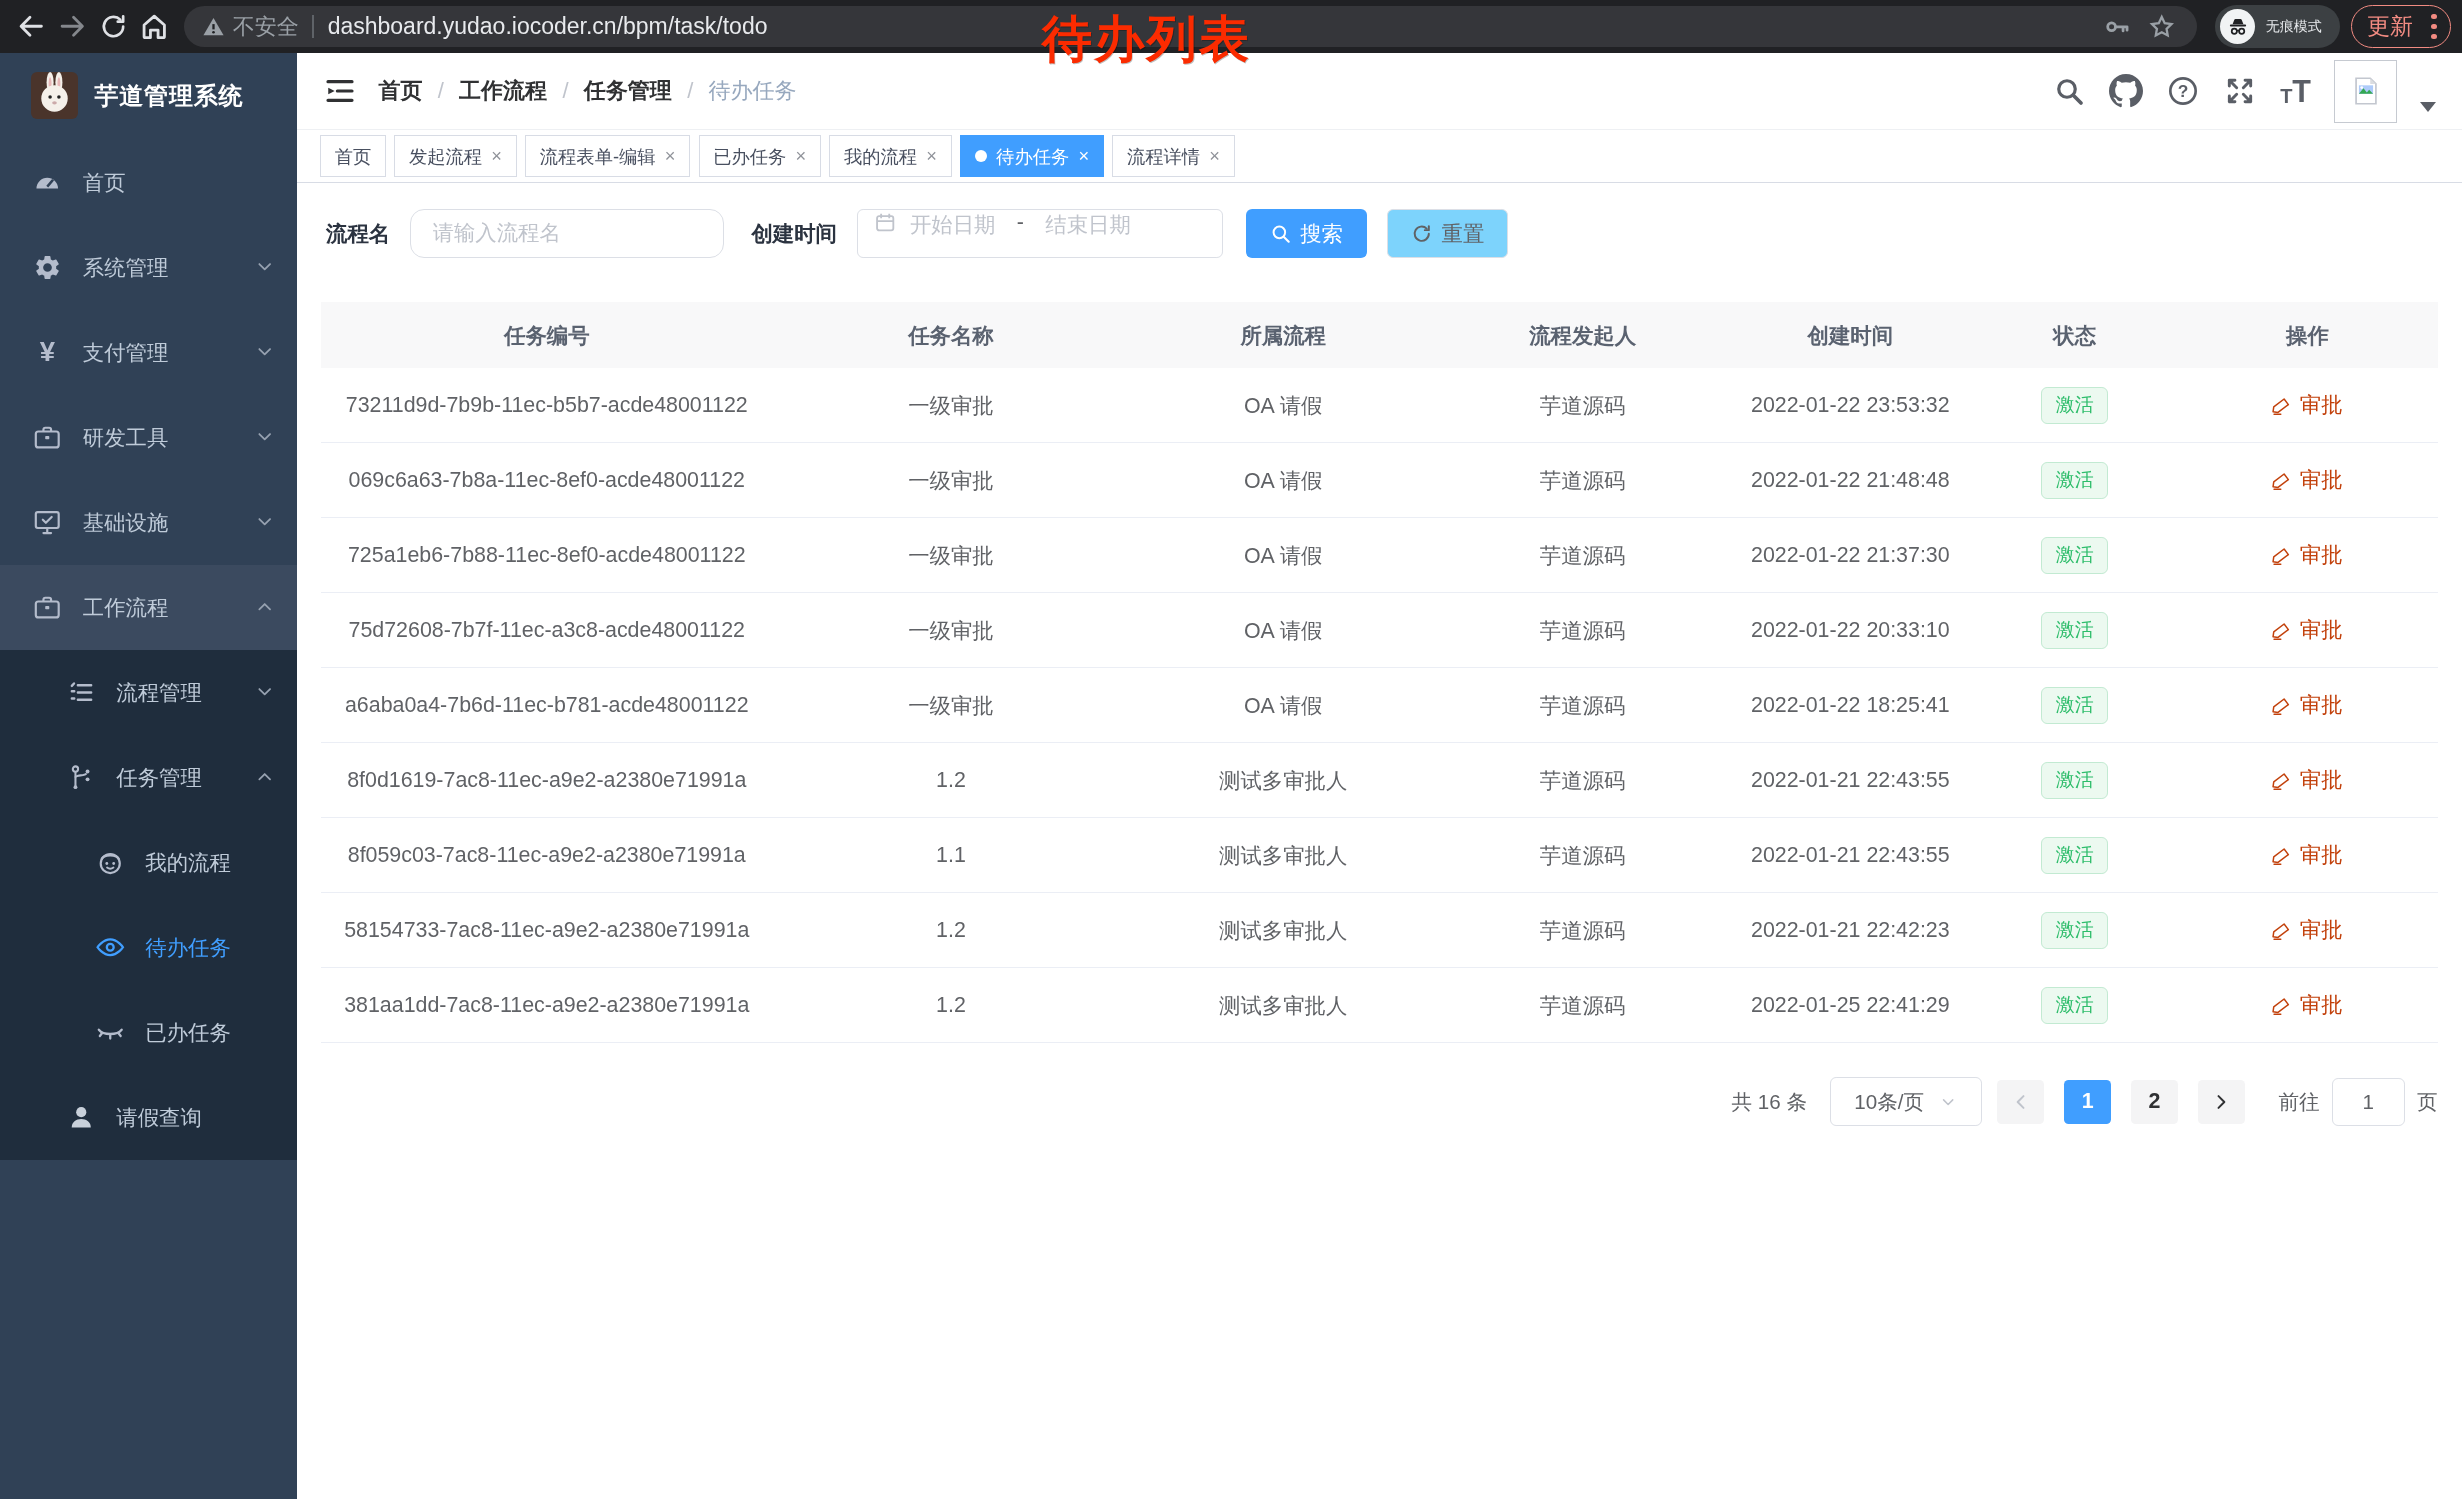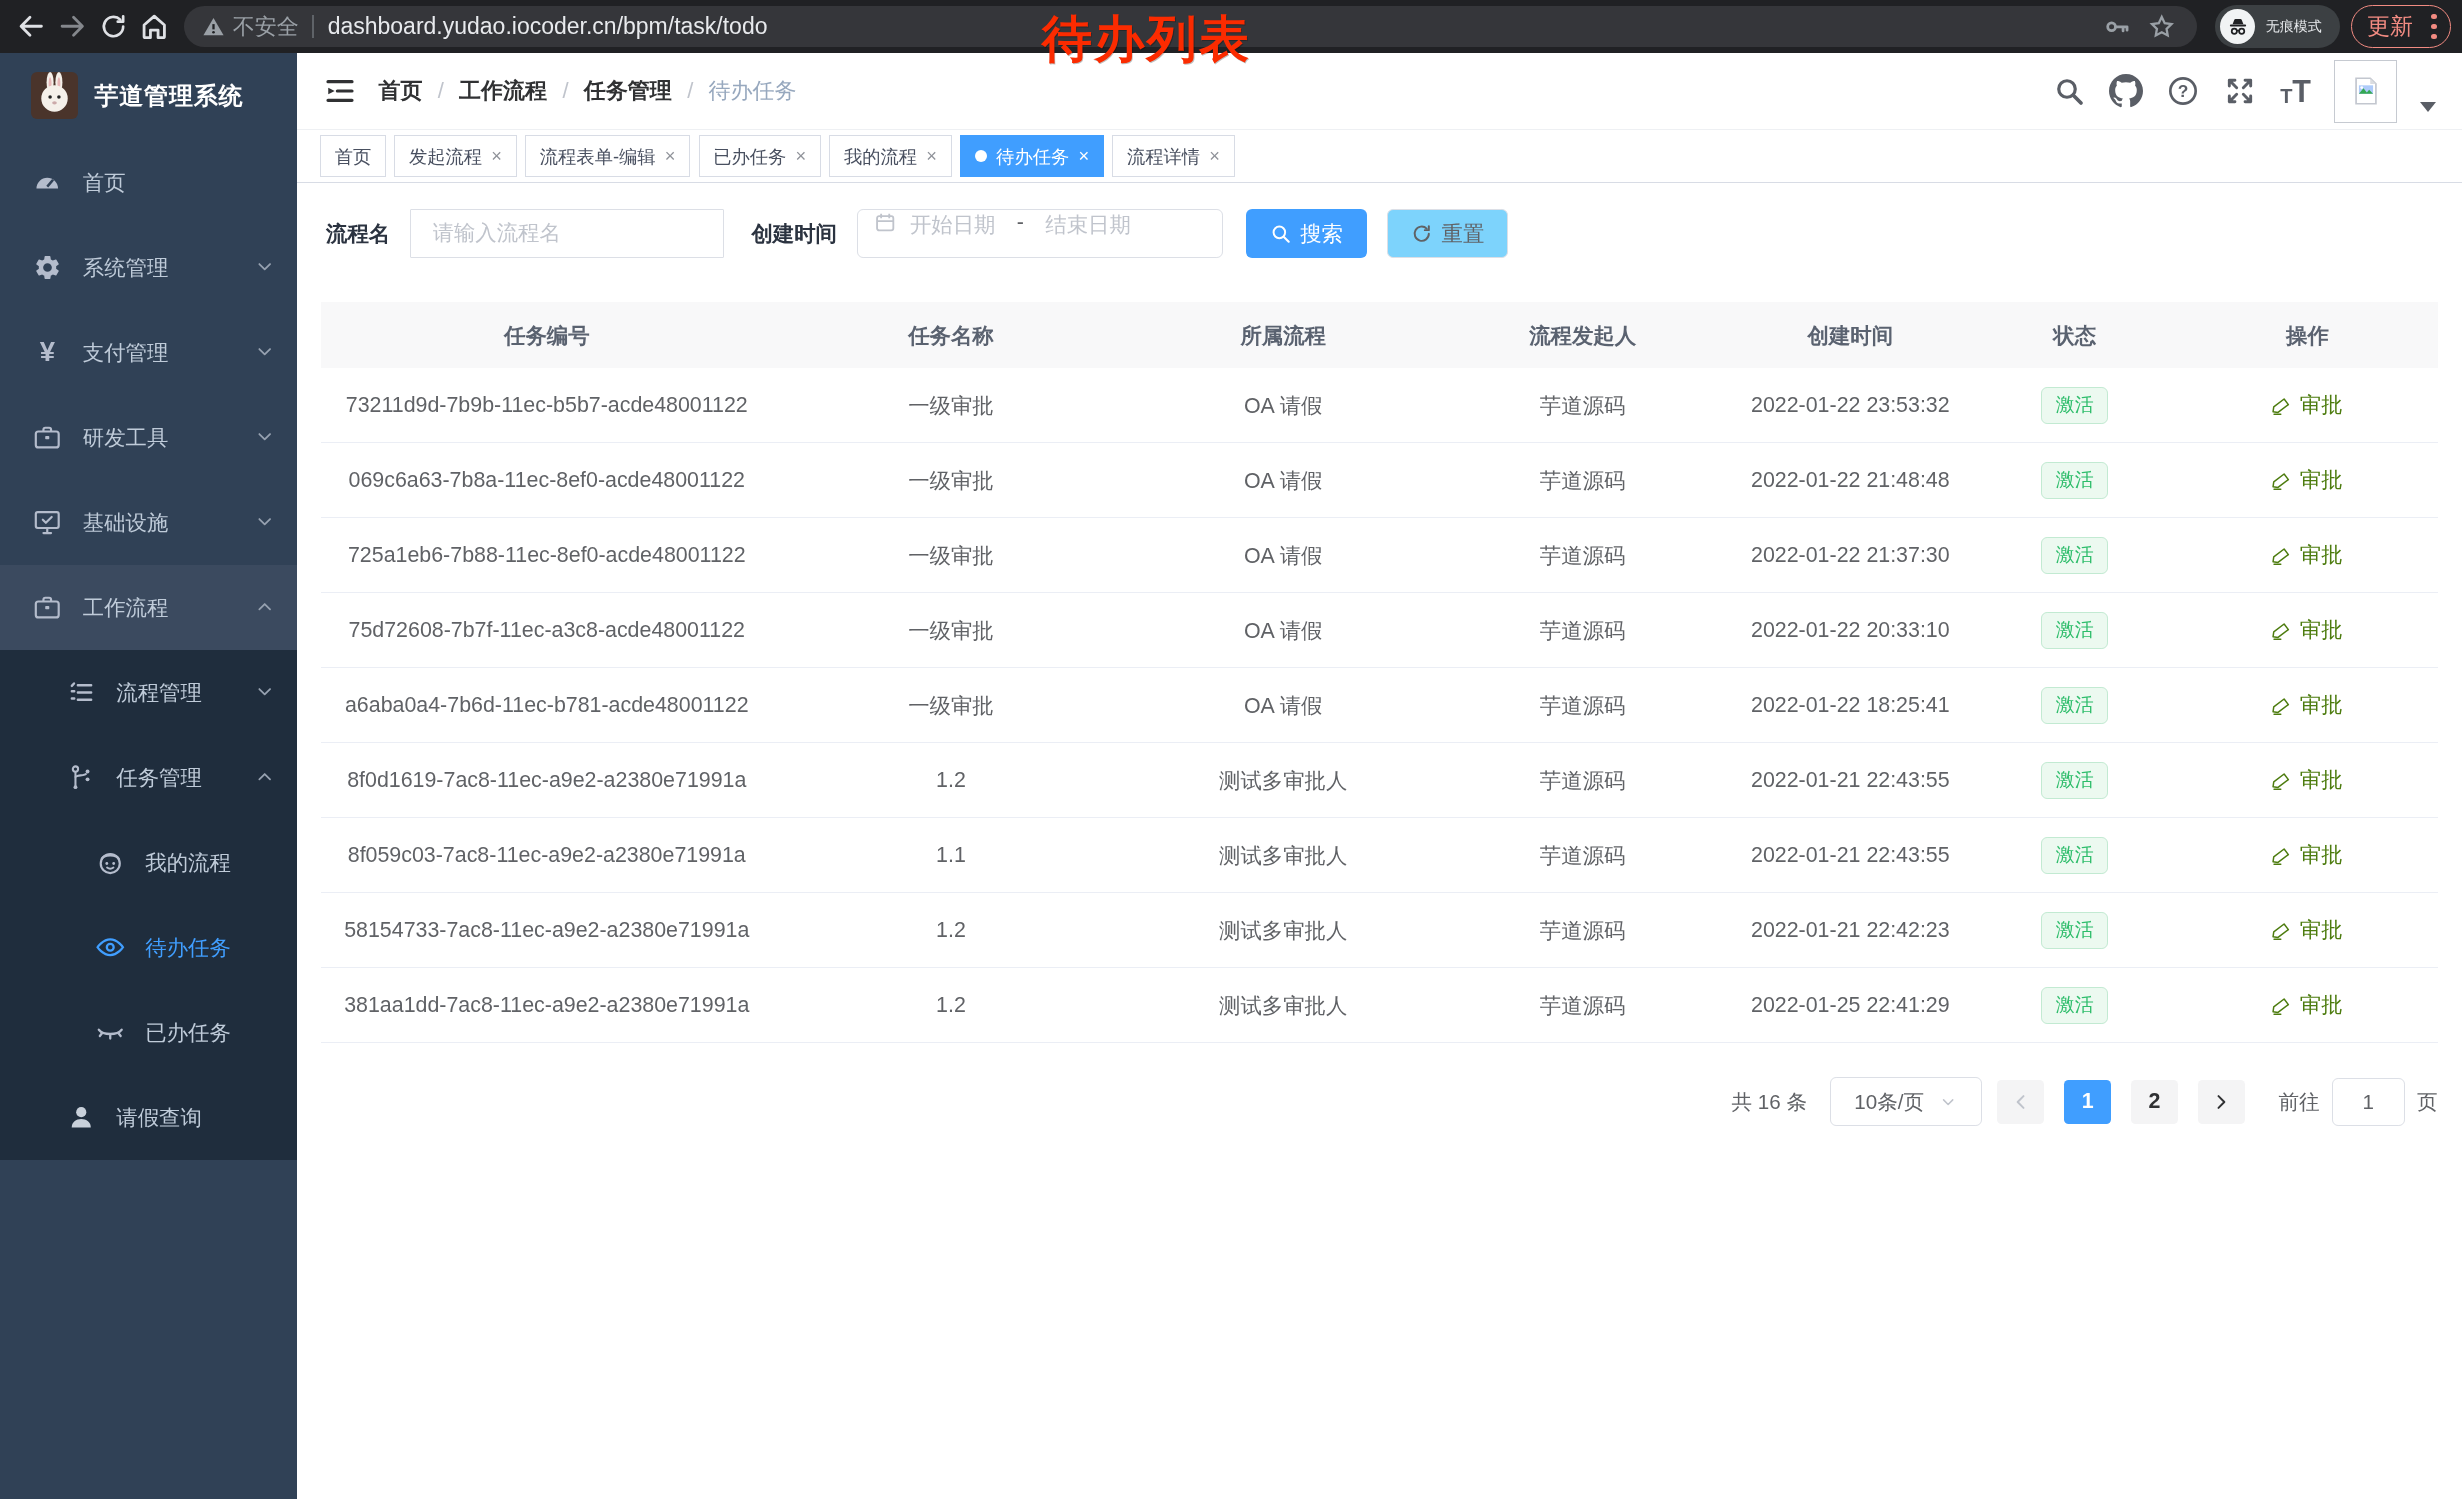--- a/index.html
+++ b/index.html
@@ -63,36 +63,36 @@
   .tag.active .dot{display:block;}
   .tag-close{font-size:18.3px;color:#90939a;line-height:1;}
   .tag-close::before{content:"×";}
   .tag.active .tag-close{color:#fff;}
 
   
   .content{padding:24.4px 24.4px 0 24.4px;flex:1;display:flex;flex-direction:column;}
   .filter-row{display:flex;align-items:center;height:52px;}
   .flabel{font-size:21.4px;font-weight:700;color:#2b3340;margin:0 20px 0 4.6px;}
   .flabel.second{margin-left:27.5px;}
-  .finput{width:269px;height:47px;border:1.5px solid #dcdfe6;border-radius:1px;font-size:21.4px;color:#606266;padding:0 21.4px;outline:none;font-family:inherit;}
+  .finput{width:269px;height:47px;border:1.5px solid #dcdfe6;border-radius:14px;font-size:21.4px;color:#606266;padding:0 21.4px;outline:none;font-family:inherit;}
   .finput::placeholder{color:#c0c4cc;}
   .date-box{width:333px;height:47px;border:1.5px solid #dcdfe6;border-radius:6.1px;display:flex;align-items:flex-start;padding:0 15.3px;gap:12.2px;font-size:21.4px;color:#c0c4cc;}
   .date-box .sep{color:#606266;flex-shrink:0;margin:0 9.2px;}
   .cal-ic{color:#c0c4cc;display:flex;}
   .btn{height:49px;border-radius:6.1px;display:flex;align-items:center;gap:9.2px;font-size:21.4px;padding:0 23px;cursor:pointer;border:1.5px solid transparent;}
   .btn-search{background:#409eff;color:#fff;margin-left:23px;}
   .btn-reset{background:#7dd3fc;color:#606266;border-color:#dcdfe6;margin-left:20px;}
 
   
   table.grid{width:100%;border-collapse:collapse;margin-top:43px;table-layout:fixed;}
   .grid th{background:#f8f8f9;height:64px;font-size:21.4px;color:#5a6270;font-weight:600;text-align:center;}
   .grid td{height:72px;border-bottom:1.5px solid #ebeef5;font-size:21.4px;color:#606266;text-align:center;white-space:nowrap;overflow:hidden;}
   .grid tr td:first-child{color:#606266;}
   .badge{display:inline-block;padding:6.1px 13.7px;font-size:19px;color:#2ebd6b;background:#ecf9f0;border:1.5px solid #c2ead2;border-radius:6.1px;line-height:1.2;}
-  .act-link{color:#4d7c0f;display:inline-flex;align-items:center;gap:7.6px;cursor:pointer;}
+  .act-link{color:#c2410c;display:inline-flex;align-items:center;gap:7.6px;cursor:pointer;}
 
   
   .pager{display:flex;justify-content:flex-end;align-items:center;margin-top:34px;gap:10.7px;font-size:20.6px;color:#606266;}
   .pg-total{margin-right:12.2px;}
   .pg-size{width:150px;height:47px;border:1.5px solid #dcdfe6;border-radius:6.1px;display:flex;align-items:center;justify-content:center;gap:15.3px;color:#606266;background:#fff;cursor:pointer;}
   .pg-size .caret{color:#c0c4cc;display:flex;}
   .pg-btn{min-width:47px;height:44px;background:#f4f4f5;border-radius:4.6px;display:flex;align-items:center;justify-content:center;font-size:21.4px;color:#303133;cursor:pointer;margin:0 4.6px;}
   .pg-btn.dis{color:#c0c4cc;}
   .pg-btn.num{font-weight:600;}
   .pg-btn.active{background:#409eff;color:#fff;}

